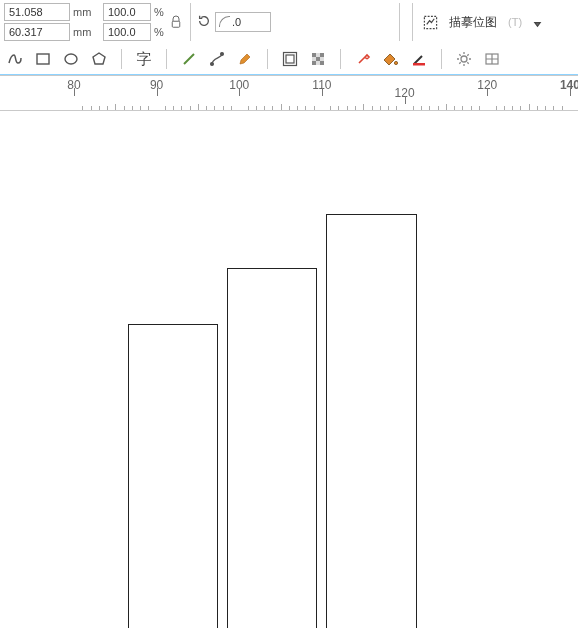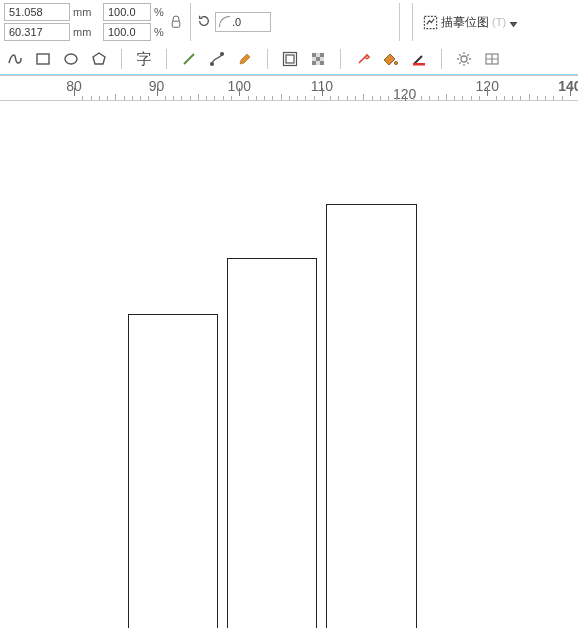--- a/index.html
+++ b/index.html
@@ -20,34 +20,34 @@
   .angle-group{display:flex;align-items:center;gap:4px;}
   .rot-icon svg{width:14px;height:14px;fill:none;stroke:#555;stroke-width:1.5;}
   .angle-box{width:56px;height:20px;border:1px solid #b8b8b8;padding:0 4px 0 16px;font-size:11px;position:relative;display:flex;align-items:center;}
   .angle-box::before{content:"";position:absolute;left:3px;top:3px;width:10px;height:10px;border-top:1px solid #888;border-left:1px solid #888;border-radius:10px 0 0 0;}
 
   .watermark{position:absolute;left:258px;top:2px;font-weight:800;font-size:16px;letter-spacing:0;font-family:Arial,sans-serif;}
   .watermark span{color:#39a5ff;text-shadow:-1px 0 #fff,1px 0 #fff,0 -1px #fff,0 1px #fff,-1px -1px #fff,1px 1px #fff,-1px 1px #fff,1px -1px #fff;}
 
   .menu-btn{display:flex;align-items:center;gap:3px;color:#888;font-size:12px;padding:0 4px;height:24px;}
   .hotkey{color:#bbb;font-size:11px;}
-  .tlbtn{display:flex;align-items:center;gap:3px;font-size:12px;padding:0 4px;height:24px;}
+  .tlbtn{display:flex;align-items:center;gap:11px;font-size:12px;padding:0 4px;height:24px;}
   .tlbtn svg{width:15px;height:15px;stroke:#444;fill:none;stroke-width:1.3;}
   .dd-caret{width:9px;height:9px;}
   .dd-caret svg{width:9px;height:9px;fill:#666;}
 
   
   .toolbar2{height:30px;display:flex;align-items:center;background:#fff;padding:0 4px;gap:6px;}
   .ico-btn{width:22px;height:22px;display:flex;align-items:center;justify-content:center;color:#555;}
   .ico-btn svg{width:16px;height:16px;}
   .iconrow{display:flex;align-items:center;gap:6px;}
 
   
   .ruler-wrap{border-top:1px solid #8ed3ff;}
-  .ruler{height:26px;background:#fff;position:relative;border-top:1px solid #c9c9c9;border-bottom:1px solid #c9c9c9;font-size:14px;color:#666;}
+  .ruler{height:36px;background:#fff;position:relative;border-top:1px solid #c9c9c9;border-bottom:1px solid #c9c9c9;font-size:12px;color:#666;}
   .major{position:absolute;top:0;width:1px;height:20px;background:transparent;}
   .major .lbl{position:absolute;top:2px;left:0;transform:translateX(-50%);}
   .major .tk{position:absolute;bottom:0;left:0;width:1px;height:8px;background:#777;}
   .minor{position:absolute;bottom:0;width:1px;height:4px;background:#aaa;}
 
   
   .canvas{background:#fff;height:534px;position:relative;}
   .rect{position:absolute;border:1.4px solid #222;background:#fff;}
 </style>
 </head>

